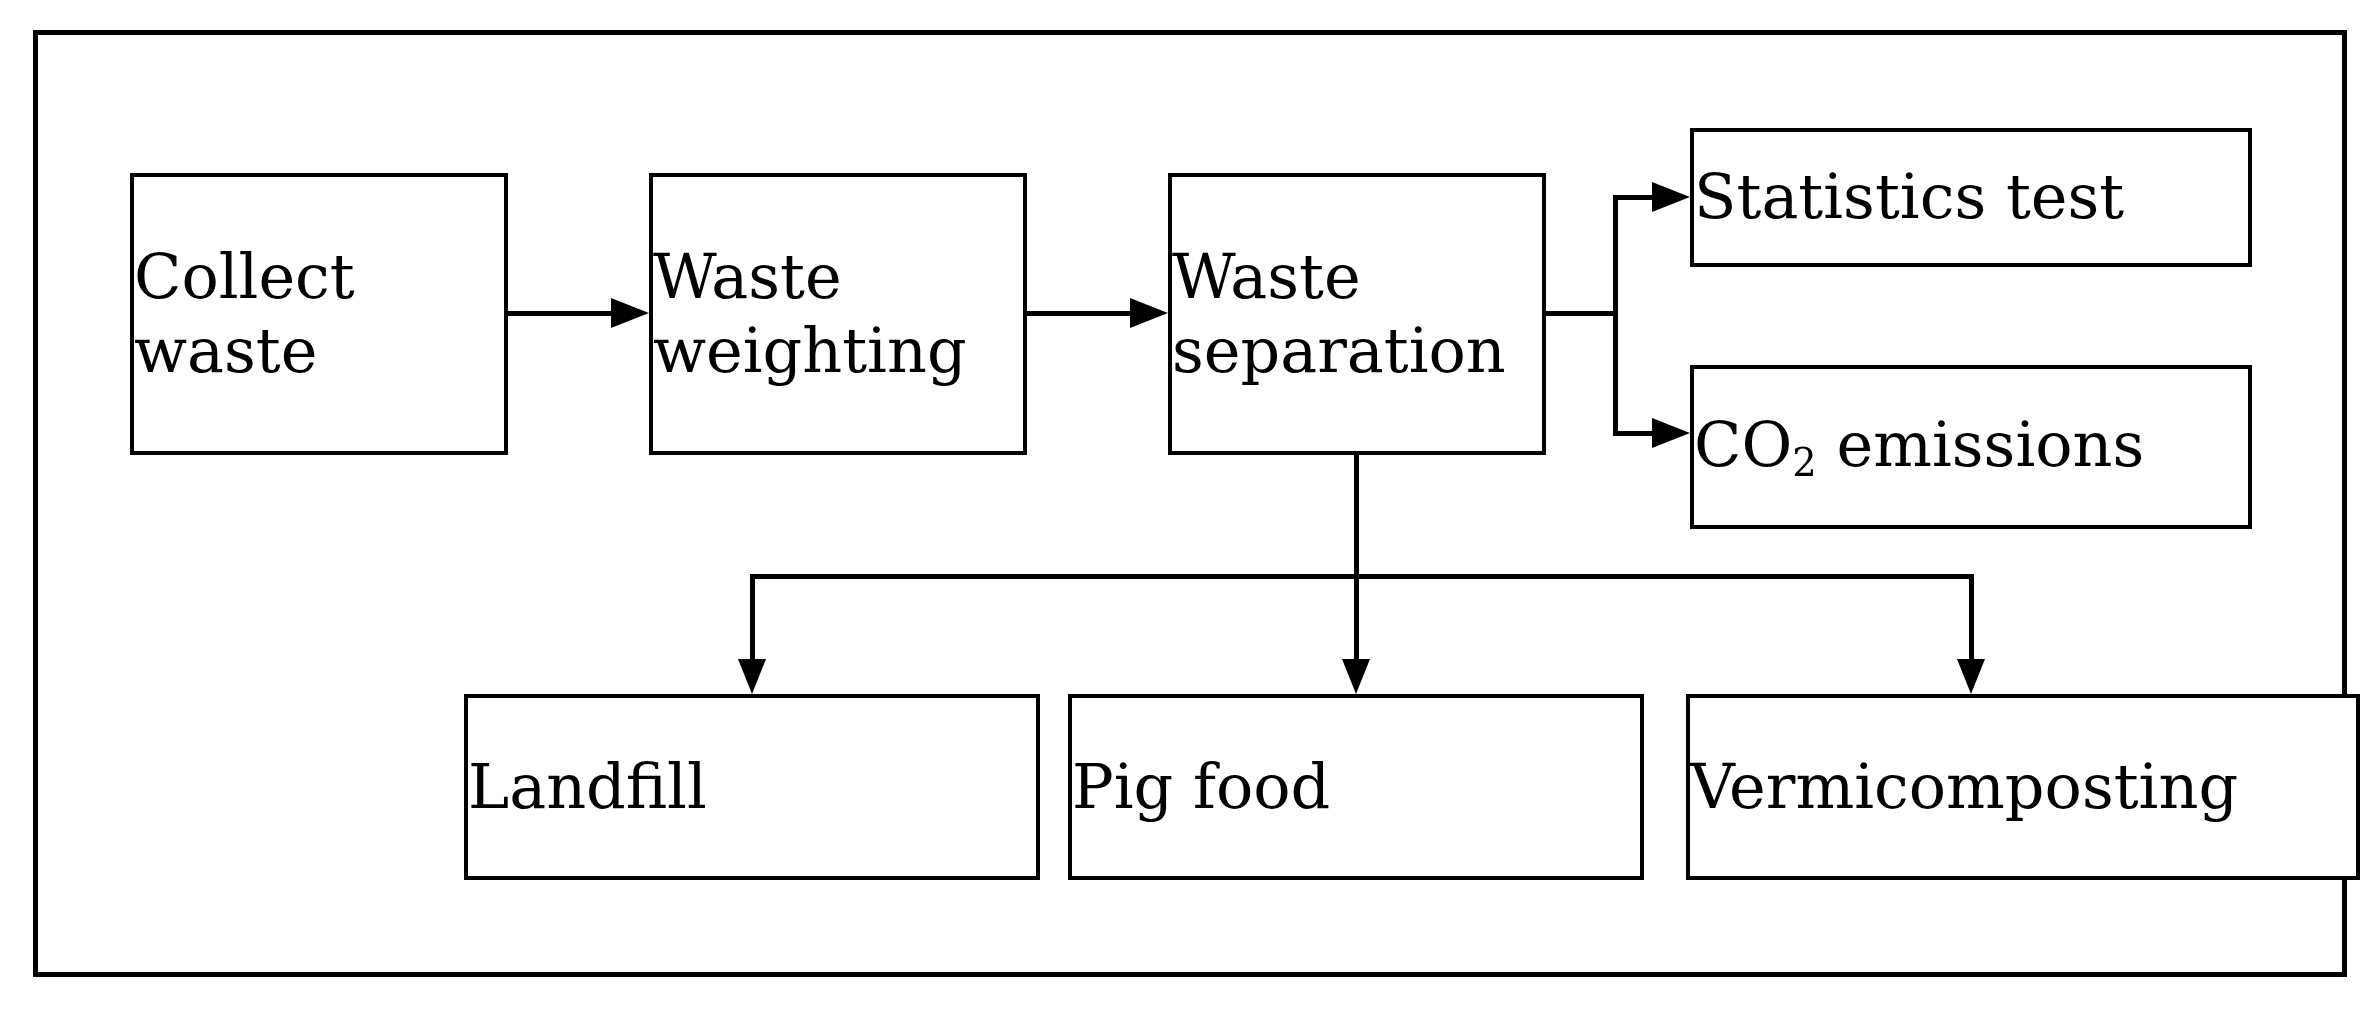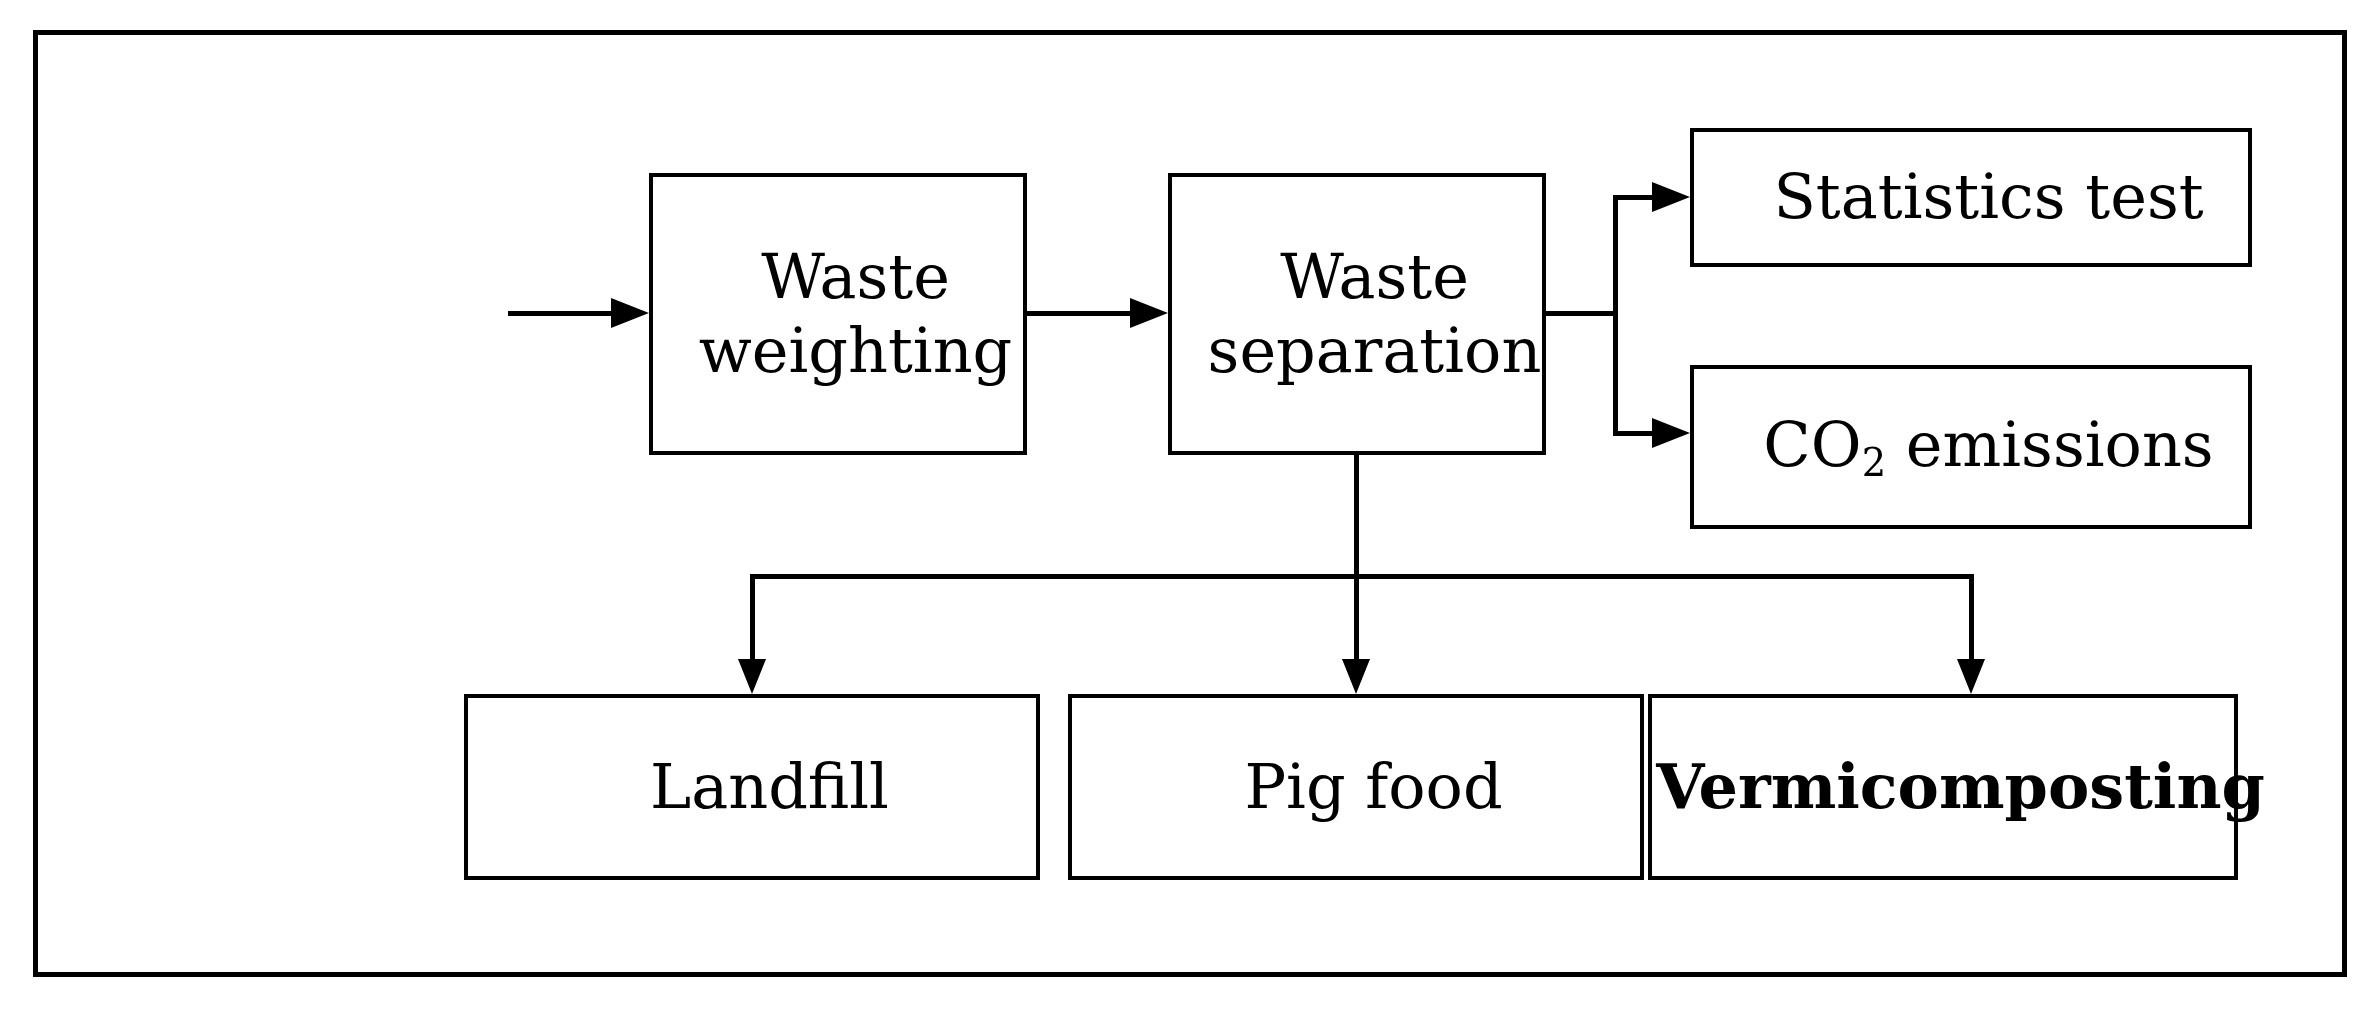--- a/index.html
+++ b/index.html
@@ -19,39 +19,38 @@
     border: 5px solid #000000;
     box-sizing: border-box;
   }
   .node {
     position: absolute;
     border: 4px solid #000000;
     box-sizing: border-box;
     background: #ffffff;
     display: flex;
     flex-direction: column;
-    align-items: center;
+    align-items: flex-start;
     justify-content: center;
     text-align: center;
     font-size: 62px;
     line-height: 1.2;
     white-space: nowrap;
-    padding-left: 35px;
   }
   
   #node-collect-waste    { left: 130px;  top: 173px; width: 378px; height: 282px; }
   #node-waste-separation { left: 649px;  top: 173px; width: 378px; height: 282px; }
   #node-waste-weighting  { left: 1168px; top: 173px; width: 378px; height: 282px; }
   
   #node-statistics-test  { left: 1690px; top: 128px; width: 562px; height: 139px; }
   #node-co2-emissions    { left: 1690px; top: 365px; width: 562px; height: 164px; }
   
   #node-landfill         { left: 464px;  top: 694px; width: 576px; height: 186px; }
   #node-pig-food         { left: 1068px; top: 694px; width: 576px; height: 186px; }
-  #node-vermicomposting  { left: 1648px; top: 694px; width: 590px; height: 186px; font-weight: bold; }
+  #node-vermicomposting  { left: 1686px; top: 694px; width: 674px; height: 186px; }
 
   .sub2 { font-size: 0.62em; vertical-align: -0.25em; }
 
   .line { position: absolute; background: #000000; }
   .head-right {
     position: absolute; width: 0; height: 0;
     border-top: 15px solid transparent;
     border-bottom: 15px solid transparent;
     border-left: 38px solid #000000;
   }
@@ -62,20 +61,24 @@
     border-top: 35px solid #000000;
   }
 </style>
 </head>
 <body>
 
 <div id="canvas">
 
   <div class="frame"></div>
 
+  <div class="node" id="node-collect-waste">
+    <div>Collect</div>
+    <div>waste</div>
+  </div>
 
   <div class="node" id="node-waste-separation">
     <div>Waste</div>
     <div>weighting</div>
   </div>
 
   <div class="node" id="node-waste-weighting">
     <div>Waste</div>
     <div>separation</div>
   </div>

